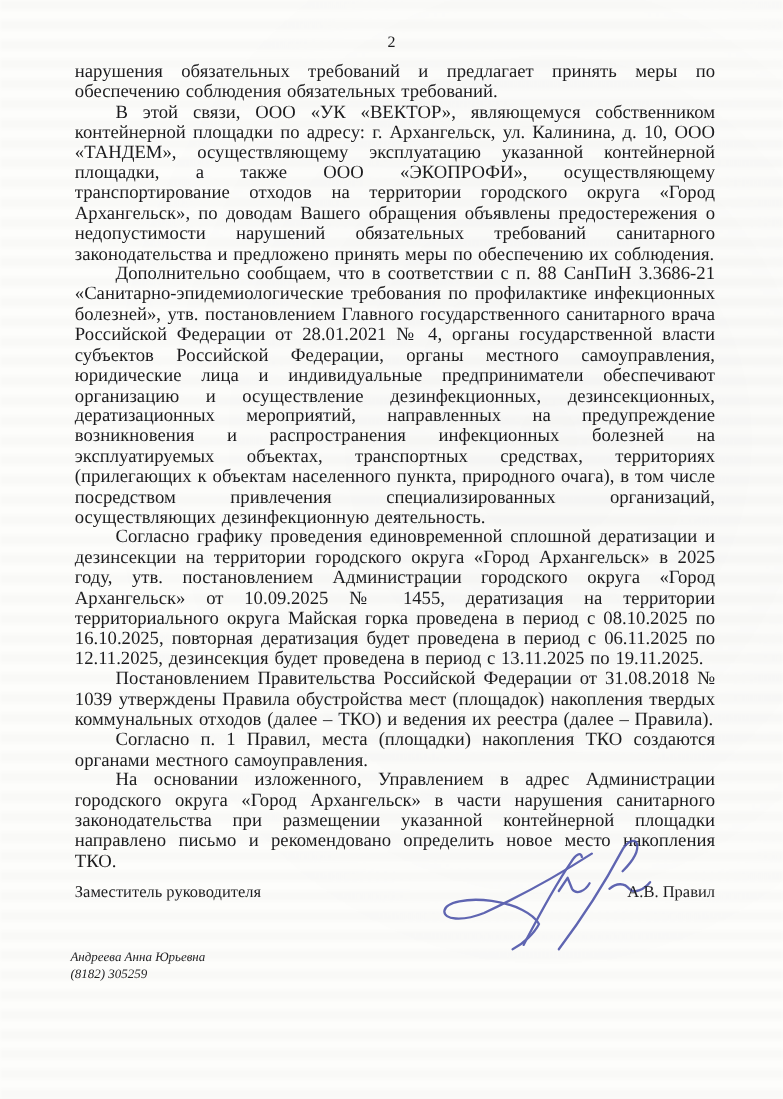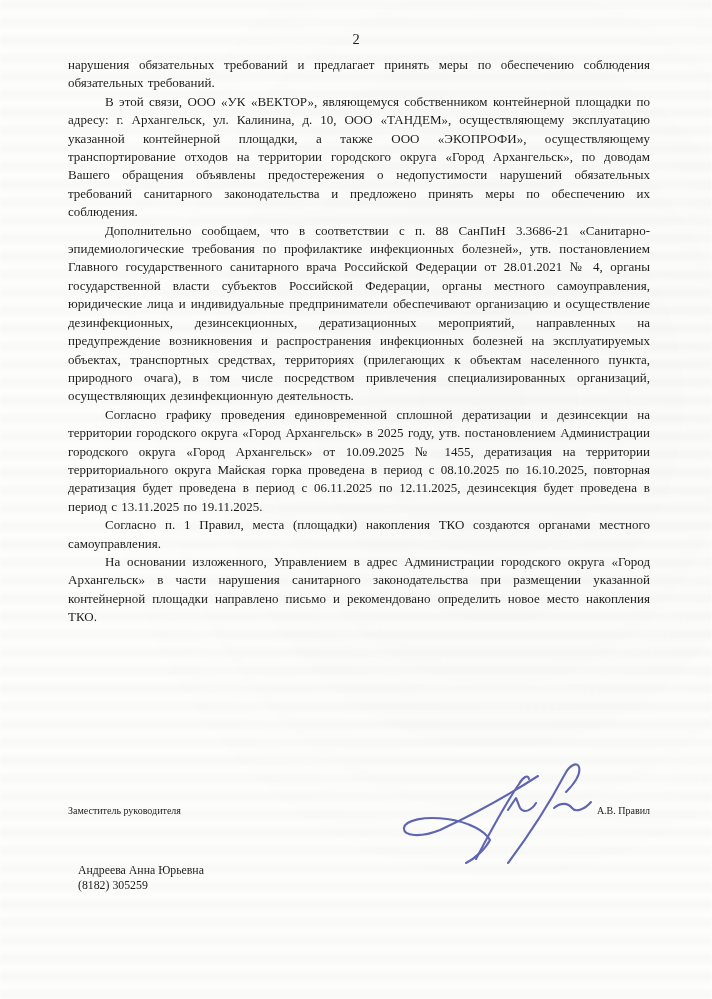--- a/index.html
+++ b/index.html
@@ -39,68 +39,70 @@
     font-size: 14.5px;
   }
   .letter-body {
     position: absolute;
     top: 56px;
     left: 68px;
     width: 582px;
   }
   .para {
     margin: 0;
-    font-size: 13px;
+    font-size: 17px;
     line-height: 18.4px;
     text-align: justify;
     text-indent: 37px;
     word-spacing: 1px;
   }
   .para.no-indent {
     text-indent: 0;
   }
   .signature-row {
     position: absolute;
     top: 802px;
     left: 68px;
     right: 62px;
     display: flex;
     justify-content: space-between;
-    font-size: 10px;
+    font-size: 15px;
     line-height: 18.4px;
     align-items: center;
   }
   .signature-svg {
     position: absolute;
     left: 388px;
     top: 746px;
     width: 218px;
     height: 122px;
     opacity: 0.88;
   }
   .executor-contact {
     position: absolute;
-    left: 78px;
+    left: 64px;
     top: 863px;
     font-size: 11.8px;
     line-height: 15px;
+    font-style: italic;
   }
 </style>
 </head>
 <body>
 
 <div class="page">
 
   <div class="page-number">2</div>
 
   <div class="letter-body">
     <p class="para no-indent">нарушения обязательных требований и предлагает принять меры по обеспечению соблюдения обязательных требований.</p>
     <p class="para">В этой связи, ООО «УК «ВЕКТОР», являющемуся собственником контейнерной площадки по адресу: г. Архангельск, ул. Калинина, д. 10, ООО «ТАНДЕМ», осуществляющему эксплуатацию указанной контейнерной площадки, а также ООО «ЭКОПРОФИ», осуществляющему транспортирование отходов на территории городского округа «Город Архангельск», по доводам Вашего обращения объявлены предостережения о недопустимости нарушений обязательных требований санитарного законодательства и предложено принять меры по обеспечению их соблюдения.</p>
     <p class="para">Дополнительно сообщаем, что в соответствии с п. 88 СанПиН 3.3686-21 «Санитарно-эпидемиологические требования по профилактике инфекционных болезней», утв. постановлением Главного государственного санитарного врача Российской Федерации от 28.01.2021 № 4, органы государственной власти субъектов Российской Федерации, органы местного самоуправления, юридические лица и индивидуальные предприниматели обеспечивают организацию и осуществление дезинфекционных, дезинсекционных, дератизационных мероприятий, направленных на предупреждение возникновения и распространения инфекционных болезней на эксплуатируемых объектах, транспортных средствах, территориях (прилегающих к объектам населенного пункта, природного очага), в том числе посредством привлечения специализированных организаций, осуществляющих дезинфекционную деятельность.</p>
     <p class="para">Согласно графику проведения единовременной сплошной дератизации и дезинсекции на территории городского округа «Город Архангельск» в 2025 году, утв. постановлением Администрации городского округа «Город Архангельск» от 10.09.2025 № 1455, дератизация на территории территориального округа Майская горка проведена в период с 08.10.2025 по 16.10.2025, повторная дератизация будет проведена в период с 06.11.2025 по 12.11.2025, дезинсекция будет проведена в период с 13.11.2025 по 19.11.2025.</p>
+    <p class="para">Постановлением Правительства Российской Федерации от 31.08.2018 № 1039 утверждены Правила обустройства мест (площадок) накопления твердых коммунальных отходов (далее – ТКО) и ведения их реестра (далее – Правила).</p>
     <p class="para">Согласно п. 1 Правил, места (площадки) накопления ТКО создаются органами местного самоуправления.</p>
     <p class="para">На основании изложенного, Управлением в адрес Администрации городского округа «Город Архангельск» в части нарушения санитарного законодательства при размещении указанной контейнерной площадки направлено письмо и рекомендовано определить новое место накопления ТКО.</p>
   </div>
 
   <svg class="signature-svg" viewBox="0 0 218 122" fill="none" xmlns="http://www.w3.org/2000/svg">
     <path stroke-width="2.1" stroke-linecap="round" stroke-linejoin="round" d="M150,30 C122,48 82,70 52,84 C32,92 15,90 16,82 C17,74 37,70 59,73 C81,76 97,85 102,94 C98,102 88,112 78,117" stroke="#4a51a8"></path>
     <path stroke-width="2.1" stroke-linecap="round" stroke-linejoin="round" d="M88,113 C100,90 116,60 131,38 C135,31 140,28 141,33" stroke="#4a51a8"></path>
     <path stroke-width="2.1" stroke-linecap="round" stroke-linejoin="round" d="M120,64 L128,52 L132,62 C136,68 144,64 148,57" stroke="#4a51a8"></path>
     <path stroke-width="2.1" stroke-linecap="round" stroke-linejoin="round" d="M120,117 C138,93 160,60 177,28 C181,20 189,15 191,21 C193,28 186,38 178,46" stroke="#4a51a8"></path>
     <path stroke-width="2.1" stroke-linecap="round" stroke-linejoin="round" d="M166,62 C173,56 180,57 184,62 C188,67 197,63 203,56" stroke="#4a51a8"></path>

